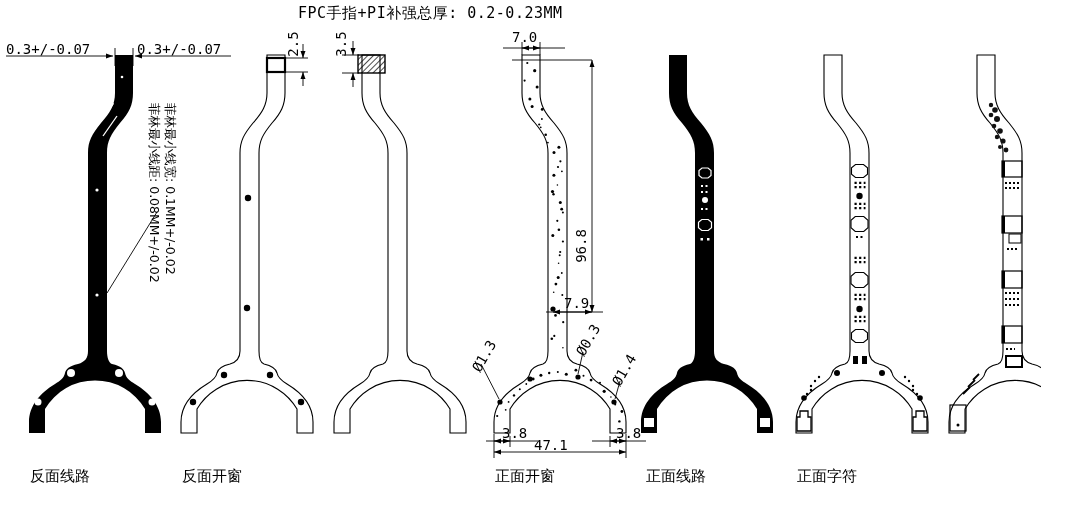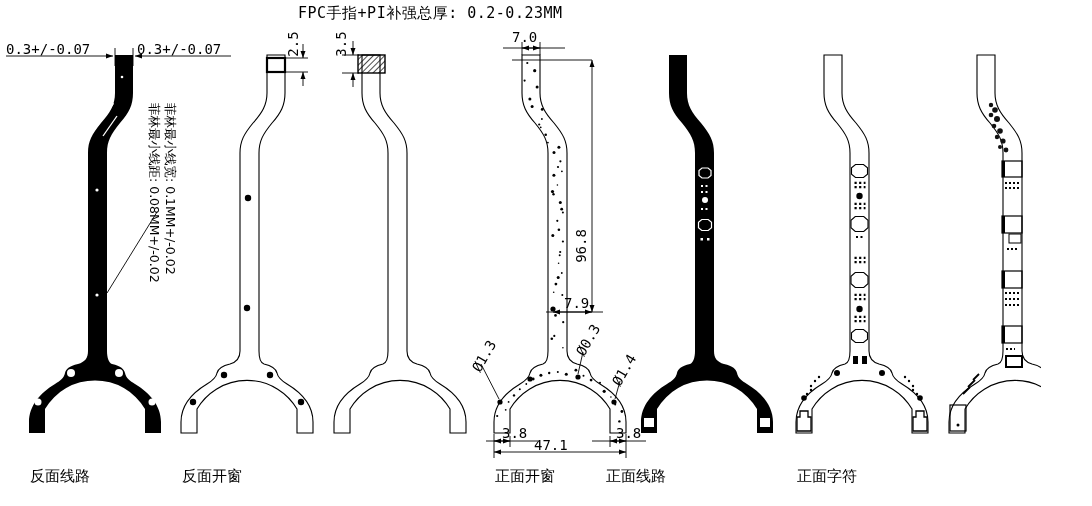--- a/index.html
+++ b/index.html
@@ -325,15 +325,15 @@
   <div class="txt dim r60" style="left:566px;top:332px;width:44px">Ø0.3</div>
   <div class="txt dim r60" style="left:462px;top:348px;width:44px">Ø1.3</div>
   <div class="txt dim r60" style="left:602px;top:362px;width:44px">Ø1.4</div>
   <div class="txt dim" style="left:502px;top:425px">3.8</div>
   <div class="txt dim" style="left:534px;top:437px">47.1</div>
   <div class="txt dim" style="left:616px;top:425px">3.8</div>
 
   <div class="txt cap" style="left:30px;top:467px">反面线路</div>
   <div class="txt cap" style="left:182px;top:467px">反面开窗</div>
   <div class="txt cap" style="left:495px;top:467px">正面开窗</div>
-  <div class="txt cap" style="left:606px;top:467px">正面线路</div>
+  <div class="txt cap" style="left:646px;top:467px">正面线路</div>
   <div class="txt cap" style="left:797px;top:467px">正面字符</div>
 </div>
 
 </body></html>

